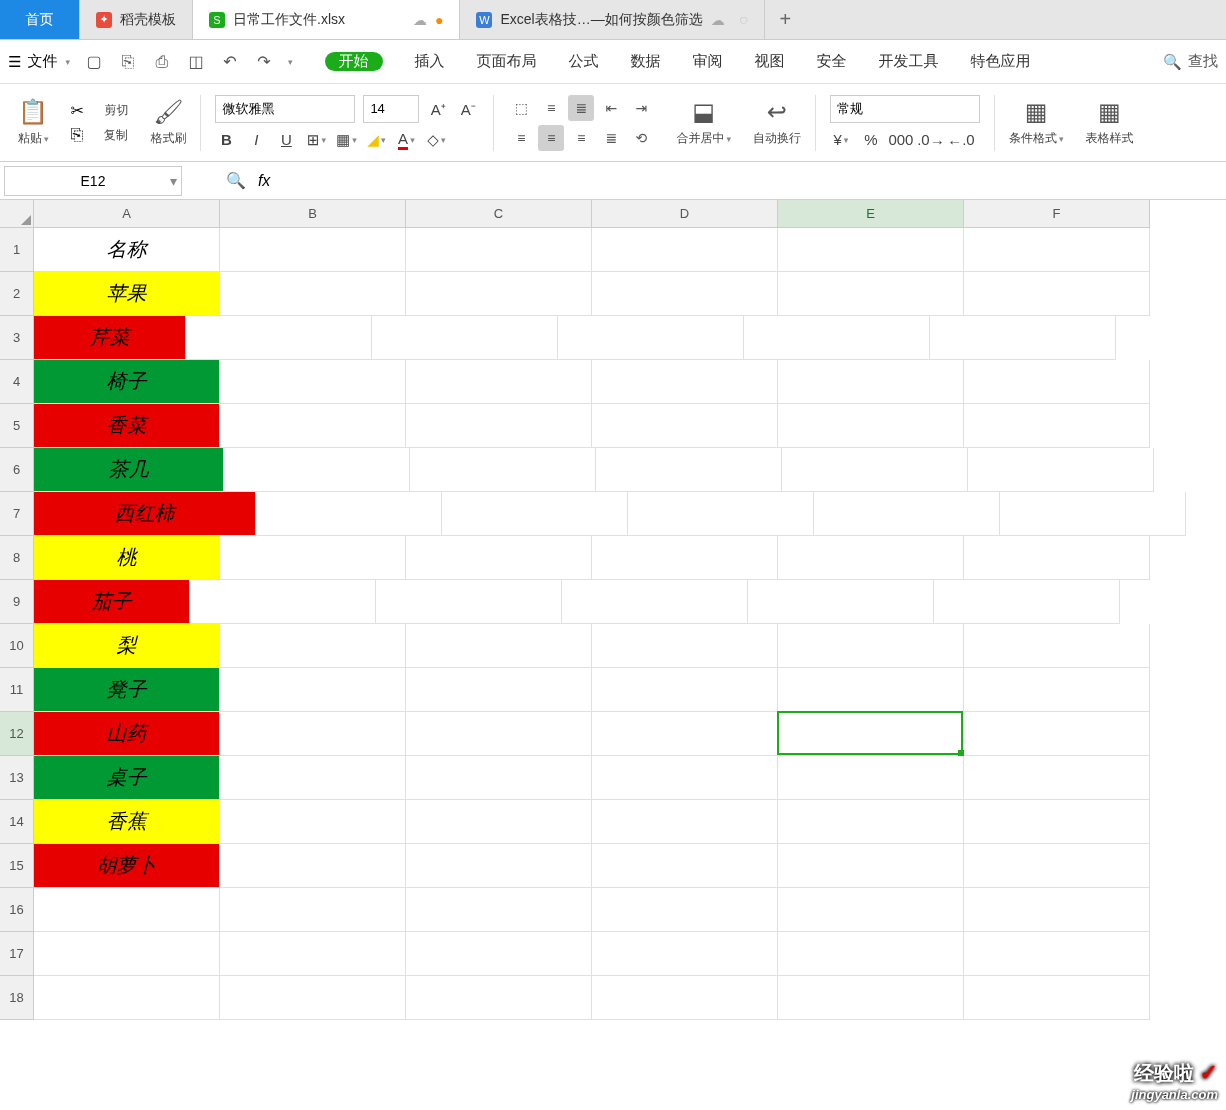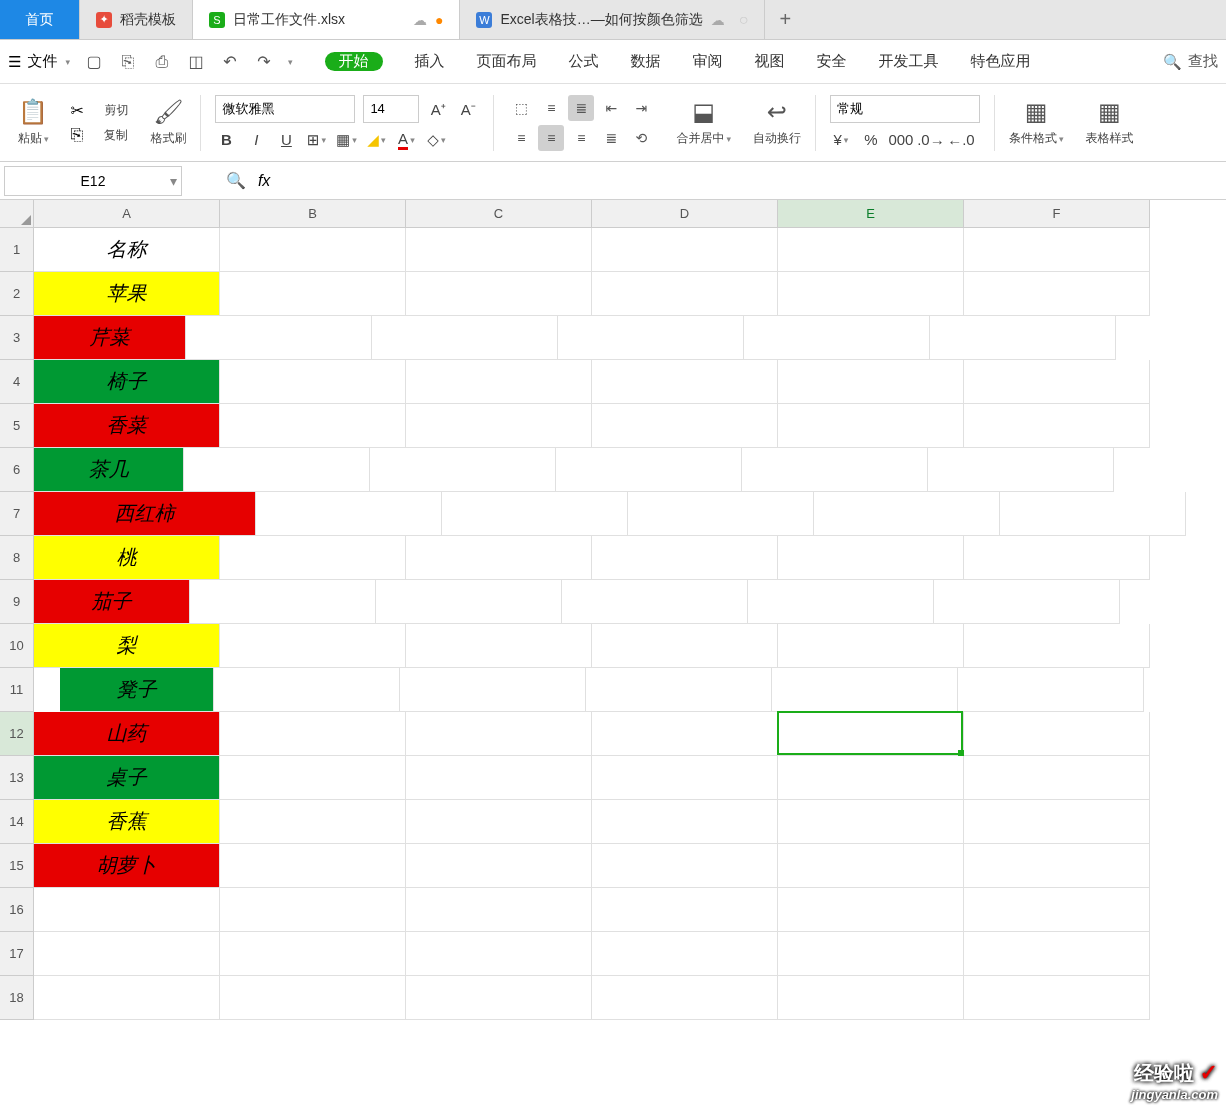--- a/index.html
+++ b/index.html
@@ -304,21 +304,21 @@
         </div>
         <div class="row">
           <div class="cell cellA fill-red" style="width: 186px;">香菜</div>
           <div class="cell cellB" style="width: 186px;"></div>
           <div class="cell cellC" style="width: 186px;"></div>
           <div class="cell cellD" style="width: 186px;"></div>
           <div class="cell cellE" style="width: 186px;"></div>
           <div class="cell cellF" style="width: 186px;"></div>
         </div>
         <div class="row">
-          <div class="cell cellA fill-green" style="width: 150px;">茶几</div>
+          <div class="cell cellA fill-green" style="width: 190px;">茶几</div>
           <div class="cell cellB" style="width: 186px;"></div>
           <div class="cell cellC" style="width: 186px;"></div>
           <div class="cell cellD" style="width: 186px;"></div>
           <div class="cell cellE" style="width: 186px;"></div>
           <div class="cell cellF" style="width: 186px;"></div>
         </div>
         <div class="row">
           <div class="cell cellA fill-red" style="width: 222px;">西红柿</div>
           <div class="cell cellB" style="width: 186px;"></div>
           <div class="cell cellC" style="width: 186px;"></div>
@@ -344,21 +344,21 @@
         </div>
         <div class="row">
           <div class="cell cellA fill-yellow" style="width: 186px;">梨</div>
           <div class="cell cellB" style="width: 186px;"></div>
           <div class="cell cellC" style="width: 186px;"></div>
           <div class="cell cellD" style="width: 186px;"></div>
           <div class="cell cellE" style="width: 186px;"></div>
           <div class="cell cellF" style="width: 186px;"></div>
         </div>
         <div class="row">
-          <div class="cell cellA fill-green" style="width: 154px; margin-left: 26px;">凳子</div>
+          <div class="cell cellA fill-green" style="width: 186px;">凳子</div>
           <div class="cell cellB" style="width: 186px;"></div>
           <div class="cell cellC" style="width: 186px;"></div>
           <div class="cell cellD" style="width: 186px;"></div>
           <div class="cell cellE" style="width: 186px;"></div>
           <div class="cell cellF" style="width: 186px;"></div>
         </div>
         <div class="row">
           <div class="cell cellA fill-red" style="width: 186px;">山药</div>
           <div class="cell cellB" style="width: 186px;"></div>
           <div class="cell cellC" style="width: 186px;"></div>

